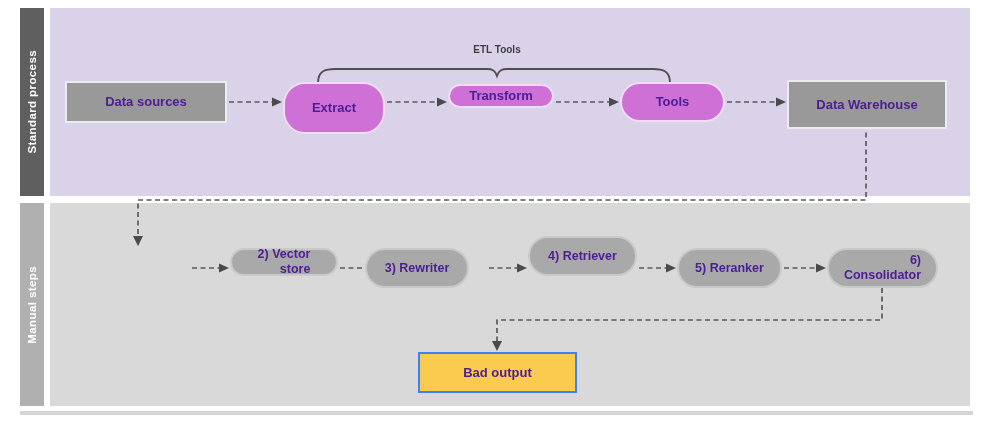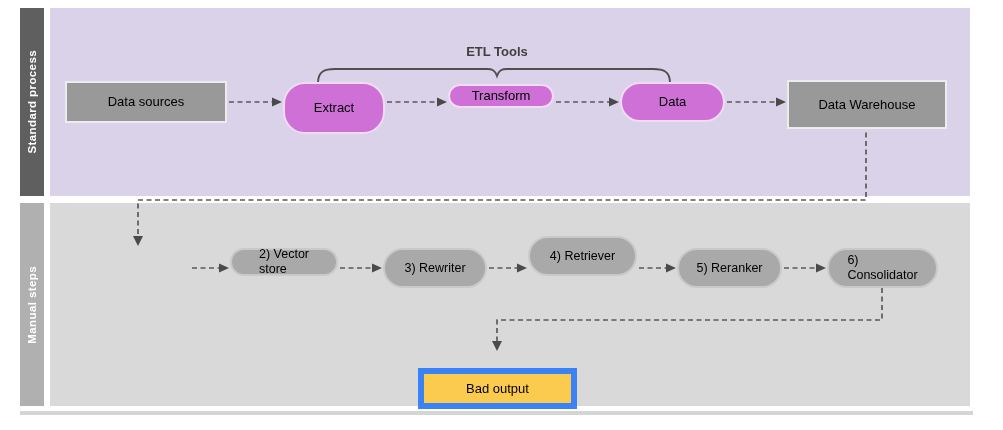--- a/index.html
+++ b/index.html
@@ -16,44 +16,44 @@
   }
   .lane-body{position:absolute;}
   .bar-standard{left:20px;top:8px;width:24px;height:188px;background:#5f5f5f;}
   .body-standard{left:50px;top:8px;width:920px;height:188px;background:#d9d2e9;}
   .bar-manual{left:20px;top:203px;width:24px;height:203px;background:#b0b0b0;}
   .body-manual{left:50px;top:203px;width:920px;height:203px;background:#d9d9d9;}
   .next-lane-strip{position:absolute;left:20px;top:411px;width:953px;height:4px;background:#d5d5d5;}
 
   .node{
     position:absolute;box-sizing:border-box;display:flex;align-items:center;justify-content:center;
-    color:#000000;font-weight:normal;text-align:left;white-space:pre-line;line-height:1.2;
+    color:#4c1d95;font-weight:bold;text-align:right;white-space:pre-line;line-height:1.2;
     font-size:13px;
   }
   .gray-box{background:#999999;border:2px solid #ececec;}
   .etl-pill{background:#ce70d6;border:2px solid #f0dcf4;border-radius:22px;}
   .manual-pill{background:#a9a9a9;border:2px solid #c9c9c9;border-radius:22px;font-size:12.5px;}
-  .bad-box{background:#fbcb50;border:6px solid #3b82f6;margin-top:16px;}
+  .bad-box{background:#fbcb50;border:2px solid #3b82f6;}
 
   .n-data-sources{left:65px;top:81px;width:162px;height:42px;}
   .n-extract{left:283px;top:82px;width:102px;height:52px;}
   .n-transform{left:448px;top:84px;width:106px;height:24px;}
   .n-load{left:620px;top:82px;width:105px;height:40px;}
   .n-data-warehouse{left:787px;top:80px;width:160px;height:49px;}
   .n-chunker{left:85px;top:248px;width:105px;height:40px;}
   .n-vector-store{left:230px;top:248px;width:108px;height:28px;}
-  .n-rewriter{left:383px;top:248px;width:104px;height:40px;}
+  .n-rewriter{left:365px;top:248px;width:104px;height:40px;}
   .n-retriever{left:528px;top:236px;width:109px;height:40px;}
   .n-reranker{left:677px;top:248px;width:105px;height:40px;}
   .n-consolidator{left:827px;top:248px;width:111px;height:40px;}
   .n-bad-output{left:418px;top:352px;width:159px;height:41px;}
 
   .etl-tools-label{
     position:absolute;left:430px;top:44px;width:134px;text-align:center;
-    color:#3f3f3f;font-weight:bold;font-size:13px;
+    color:#3f3f3f;font-weight:bold;font-size:10px;
   }
   svg.overlay{position:absolute;left:0;top:0;pointer-events:none;}
   .dash{stroke:#595959;stroke-width:1.7;fill:none;stroke-dasharray:5 3.5;}
   .head{fill:#4a4a4a;stroke:none;}
   .brace{stroke:#4f4f4f;stroke-width:1.8;fill:none;stroke-linecap:round;}
 </style>
 </head>
 <body>
 
 <div class="canvas">
@@ -118,21 +118,21 @@
     <g>
       <path class="brace" d="M318,83 C318,71 325,69 335,69 L487,69 C492,69 495,70 497,76 C499,70 502,69 507,69 L653,69 C663,69 670,71 670,83"></path>
     </g>
   </svg>
 
   <div class="etl-tools-label">ETL Tools</div>
 
   <div class="node gray-box n-data-sources">Data sources</div>
   <div class="node etl-pill n-extract">Extract</div>
   <div class="node etl-pill n-transform">Transform</div>
-  <div class="node etl-pill n-load">Data</div>
+  <div class="node etl-pill n-load">Tools</div>
   <div class="node gray-box n-data-warehouse">Data Warehouse</div>
 
   <div class="node manual-pill n-vector-store">2) Vector
 store</div>
   <div class="node manual-pill n-rewriter">3) Rewriter</div>
   <div class="node manual-pill n-retriever">4) Retriever</div>
   <div class="node manual-pill n-reranker">5) Reranker</div>
   <div class="node manual-pill n-consolidator">6)
 Consolidator</div>
   <div class="node bad-box n-bad-output">Bad output</div>

